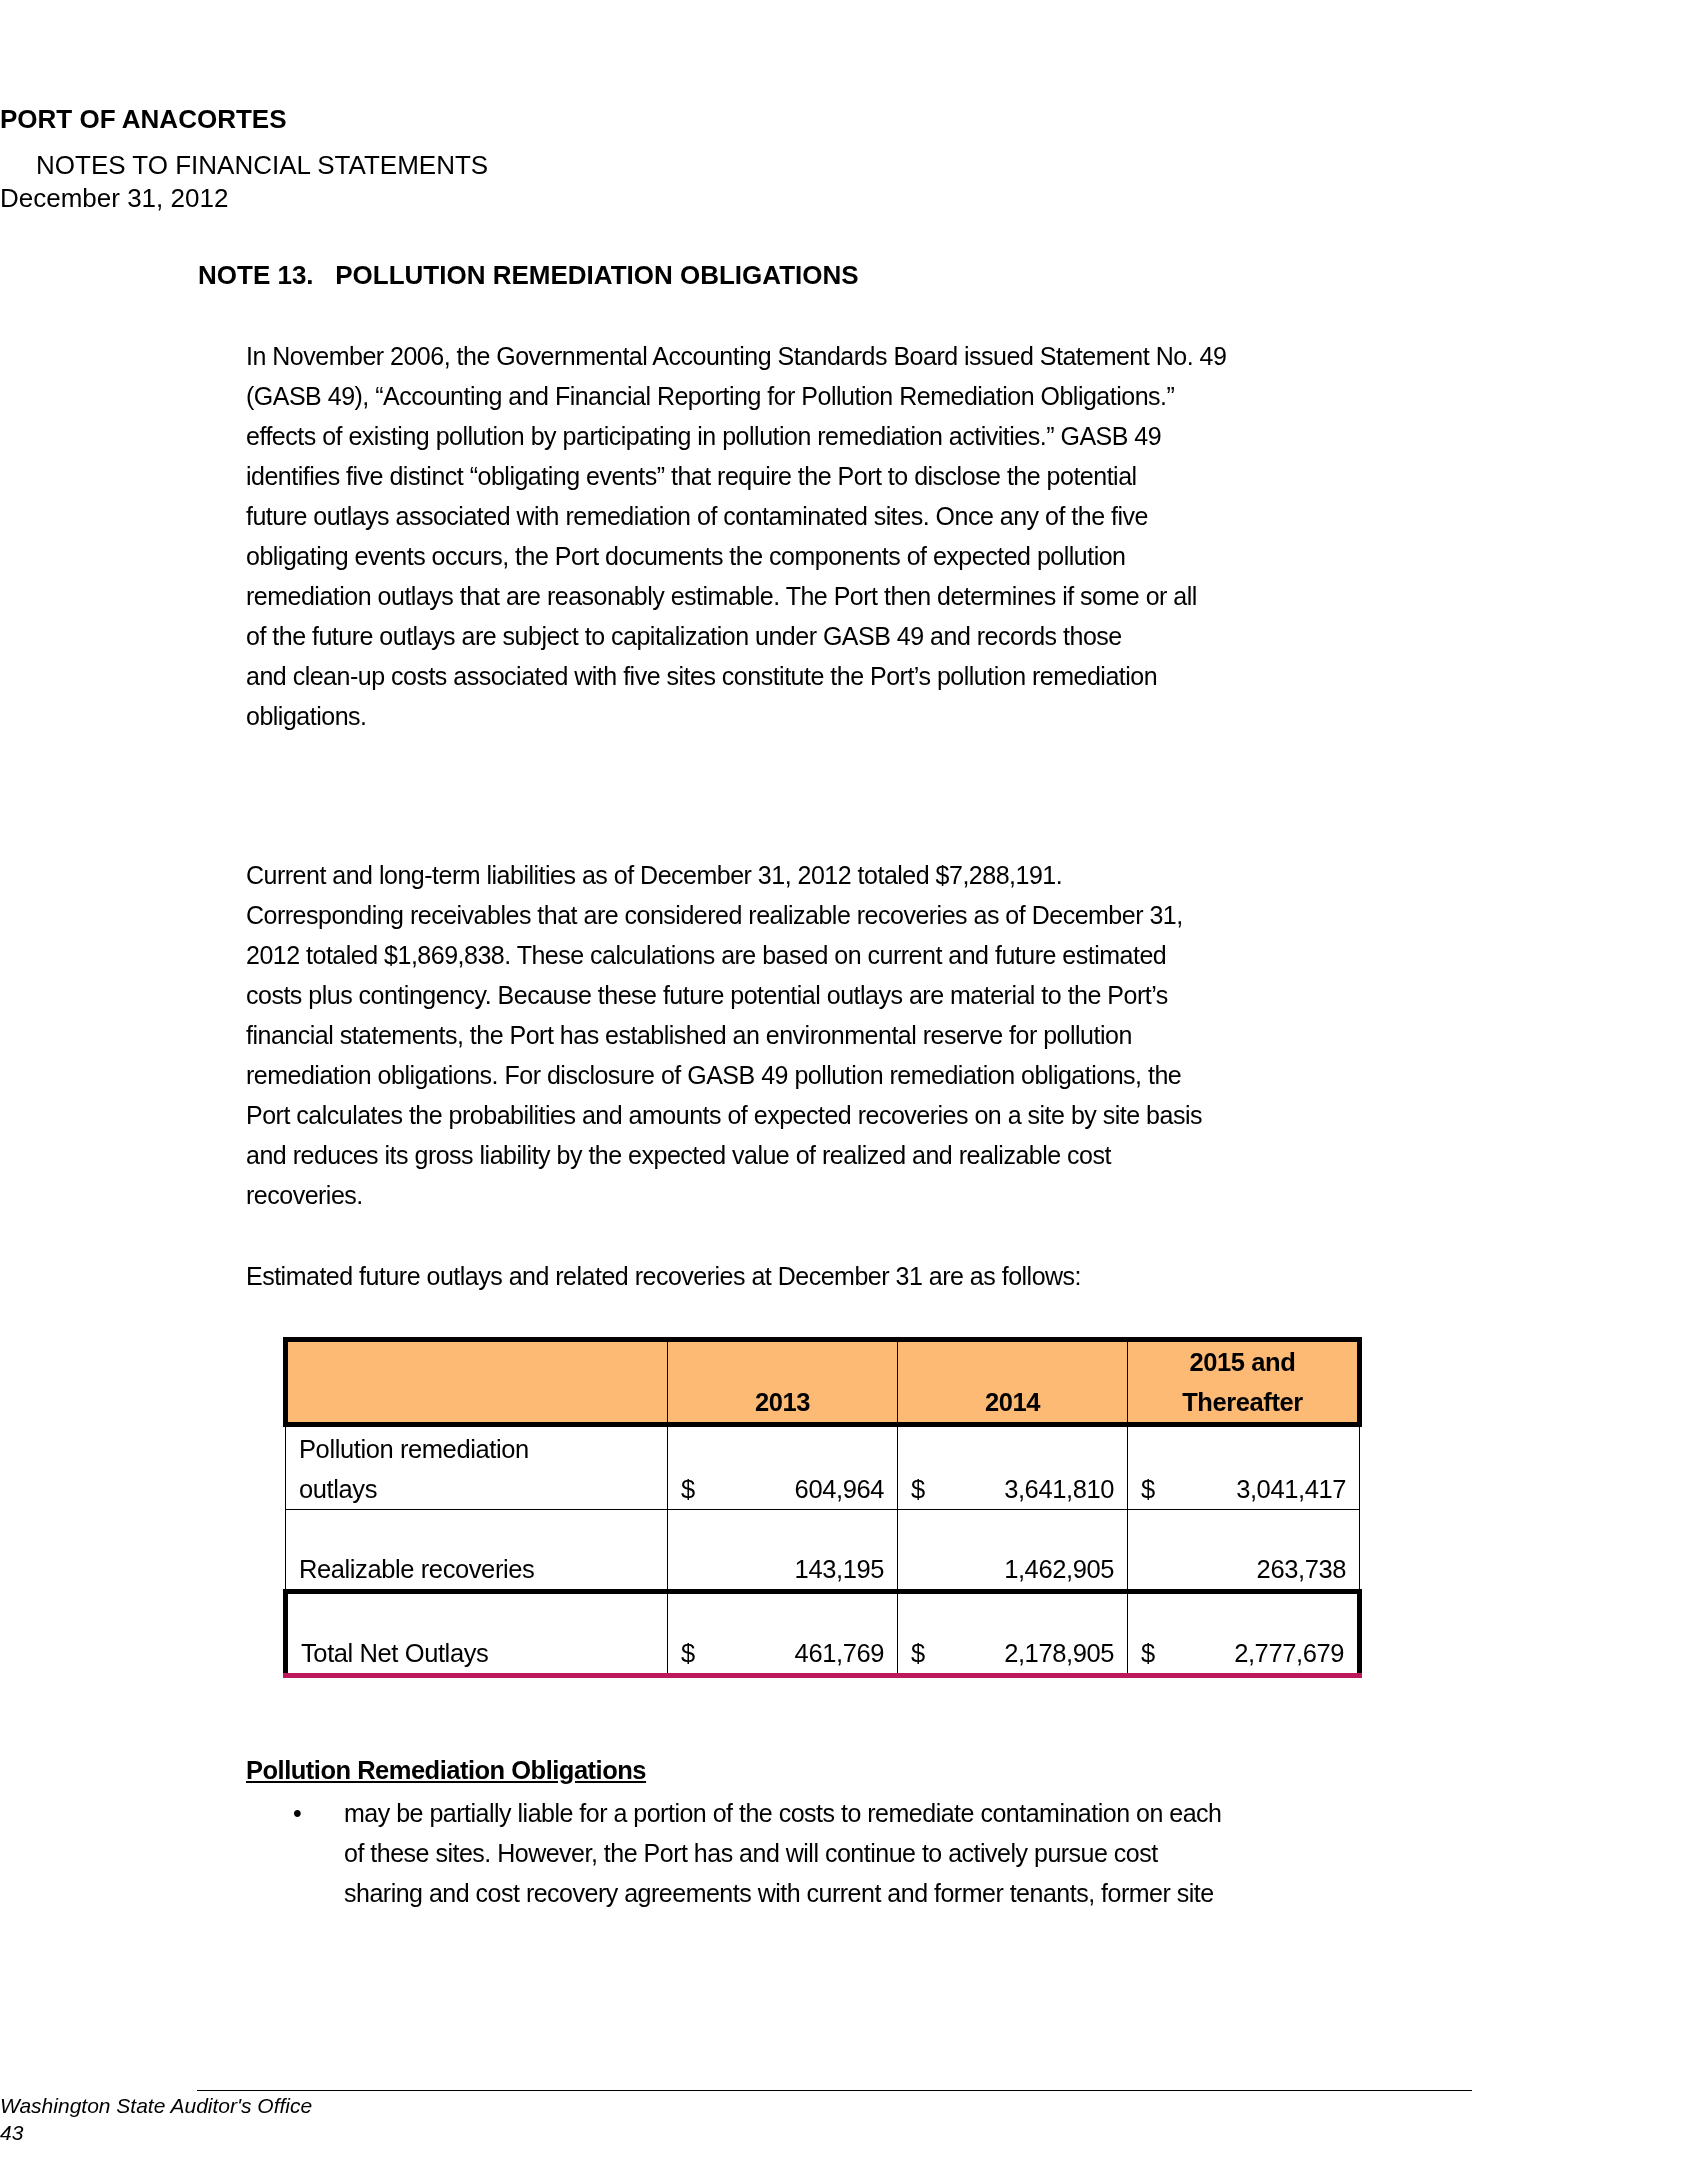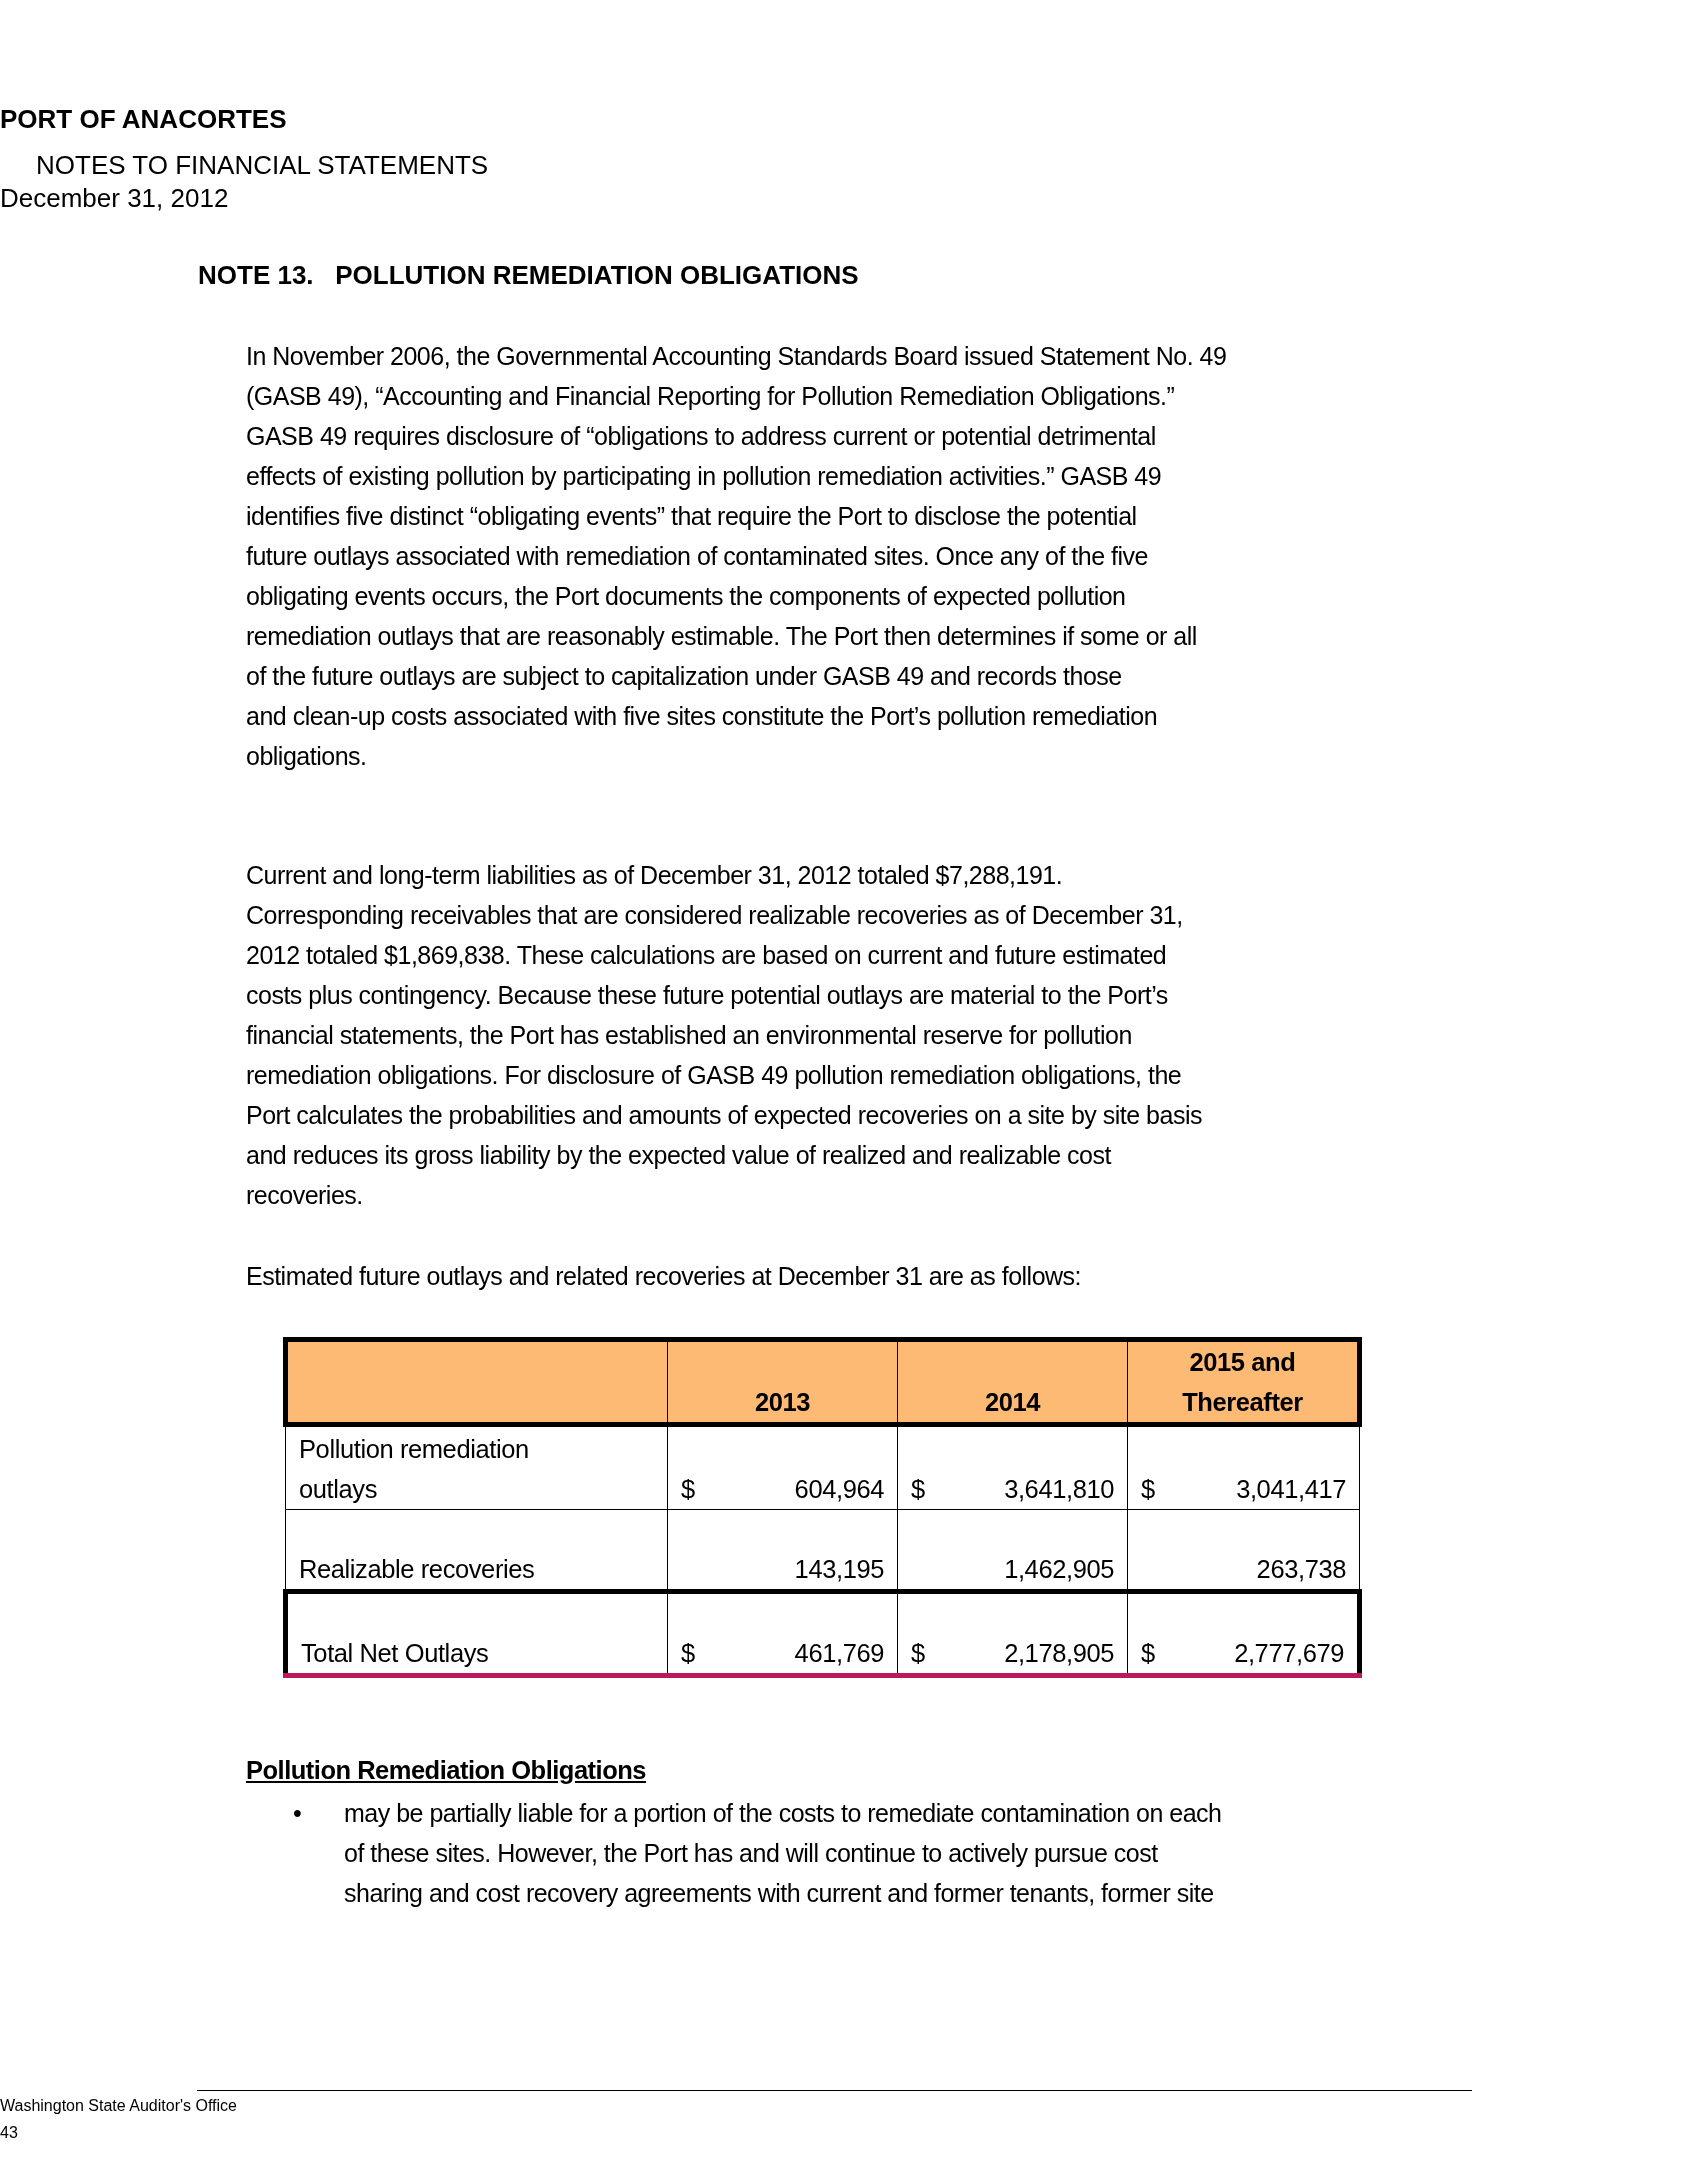--- a/index.html
+++ b/index.html
@@ -25,35 +25,34 @@
   table.fin tr.r2 td { height:79px; }
   table.fin tr.tot td { height:79px; font-weight:normal; border-top:5px solid #000; border-bottom:5px solid #be185d; }
   table.fin tr.tot td:first-child { border-left:5px solid #000; }
   table.fin tr.tot td:last-child { border-right:5px solid #000; }
   table.fin tbody tr td:first-child { border-left-width:1.6px; }
   .numwrap { display:flex; justify-content:space-between; line-height:40px; }
   .sub-h { left:246px; top:1750px; font-size:25.5px; font-weight:bold; text-decoration:underline; line-height:40px; letter-spacing:-0.5px; }
   .bullet-dot { left:293px; top:1793px; font-size:25px; line-height:40px; }
   .bullet { left:344px; top:1793px; }
   .rule { left:197px; top:2090px; width:1275px; height:0; border-top:1.6px solid #000; }
-  .foot { font-size:16px; line-height:25px; }
+  .foot { font-size:21px; line-height:25px;font-style:italic; }
 </style>
 </head>
 <body>
 
 <div class="abs center hdr b" style="top:103px;">PORT OF ANACORTES</div>
 <div class="abs center hdr" style="top:149px;padding-left:36px;">NOTES TO FINANCIAL STATEMENTS</div>
 <div class="abs center hdr" style="top:182px;">December 31, 2012</div>
 
 <div class="abs note-h">NOTE 13.   POLLUTION REMEDIATION OBLIGATIONS</div>
 
 <div class="abs para" style="top:336px;">
   <span class="ln">In November 2006, the Governmental Accounting Standards Board issued Statement No. 49</span>
   <span class="ln">(GASB 49), “Accounting and Financial Reporting for Pollution Remediation Obligations.”</span>
-  <span class="ln">GASB 49 requires disclosure of “obligations to address current or potential detrimental</span>
   <span class="ln">effects of existing pollution by participating in pollution remediation activities.” GASB 49</span>
   <span class="ln">identifies five distinct “obligating events” that require the Port to disclose the potential</span>
   <span class="ln">future outlays associated with remediation of contaminated sites. Once any of the five</span>
   <span class="ln">obligating events occurs, the Port documents the components of expected pollution</span>
   <span class="ln">remediation outlays that are reasonably estimable. The Port then determines if some or all</span>
   <span class="ln">of the future outlays are subject to capitalization under GASB 49 and records those</span>
   <span class="ln">and clean-up costs associated with five sites constitute the Port’s pollution remediation</span>
   <span class="ln">obligations.</span>
 </div>
 

